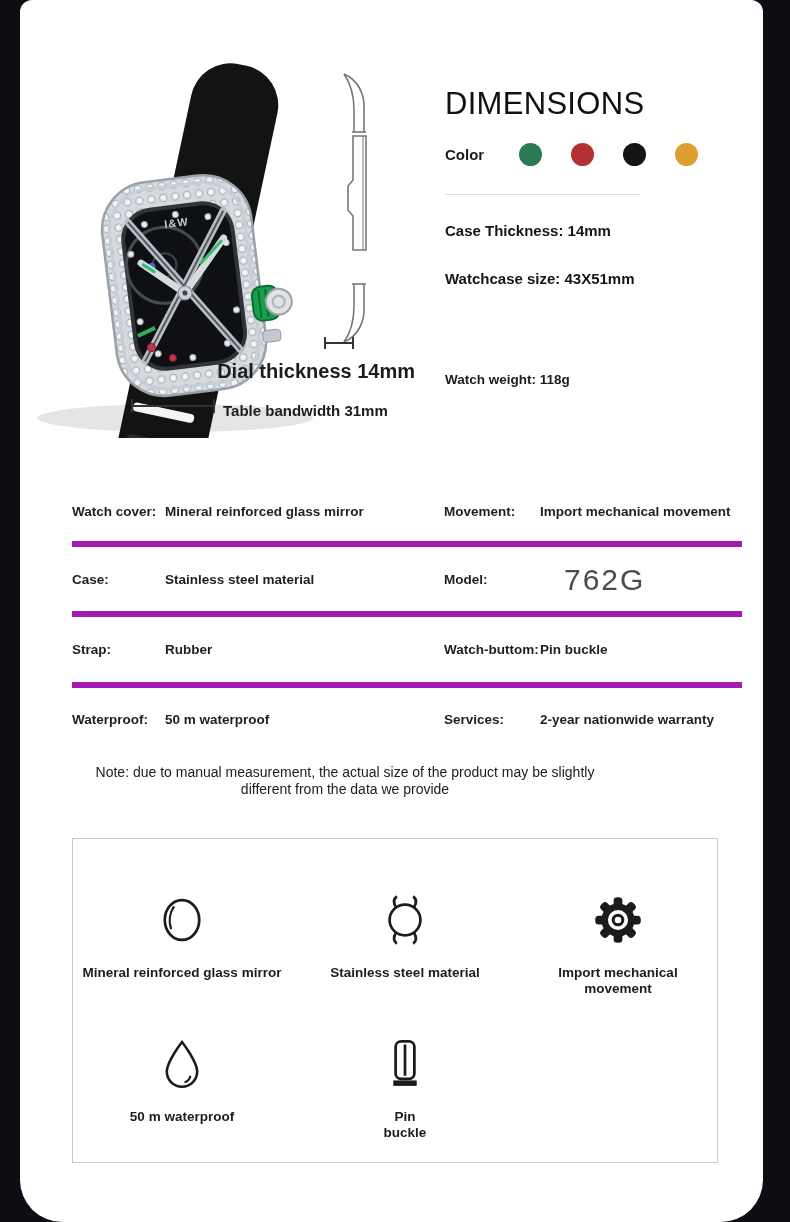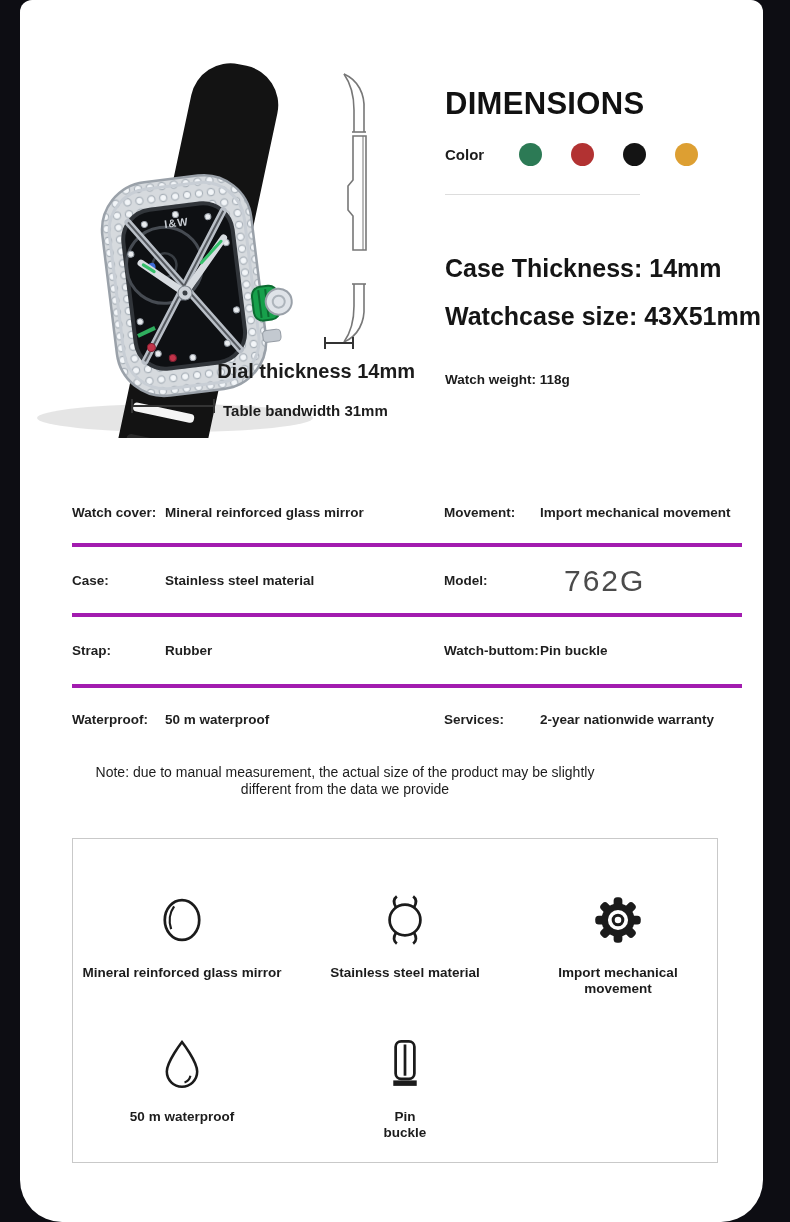--- a/index.html
+++ b/index.html
@@ -3,37 +3,37 @@
 <meta charset="utf-8">
 <style>
   html,body{margin:0;padding:0;background:#0d0d13;}
   .stage{position:relative;width:790px;height:1222px;background:#0d0d13;overflow:hidden;
          font-family:"Liberation Sans",sans-serif;color:#1c1c1c;}
   .card{position:absolute;left:20px;top:0;width:743px;height:1222px;background:#ffffff;
         border-radius:12px 12px 42px 42px;}
   .abs{position:absolute;}
 
   
-  .dim-title{left:425px;top:86px;font-size:31px;font-weight:700;letter-spacing:.3px;color:#111;}
+  .dim-title{left:425px;top:86px;font-size:31px;font-weight:400;letter-spacing:.3px;color:#111;}
   .color-row{left:425px;top:143px;display:flex;align-items:center;gap:19px;}
   .color-label{font-size:15px;font-weight:700;margin-right:13px;width:42px;}
   .swatch{width:23px;height:23px;border-radius:50%;margin-right:10px;}
   .hdr-divider{left:425px;top:194px;width:195px;height:1px;background:#dddddd;}
-  .bigline{left:425px;font-size:25px;font-weight:700;color:#151515;margin-top:32px;}
+  .bigline{left:425px;font-size:15px;font-weight:700;color:#151515;}
   .b1{top:222px}.b2{top:270px}.b3{top:318px}
   .weight{left:425px;top:372px;font-size:13.5px;font-weight:700;}
 
   
   .label-dial{left:180px;top:360px;width:215px;text-align:right;font-size:20px;font-weight:700;}
   .label-table{left:203px;top:402px;font-size:15px;font-weight:700;}
 
   
   .spec-table{left:52px;top:482px;width:670px;display:grid;grid-template-rows:65px 70px 71px 62px;}
   .spec-row{display:grid;grid-template-columns:93px 279px 96px 202px;align-items:center;
-            border-bottom:4px solid #a21caf;}
+            border-bottom:6px solid #a21caf;}
   .spec-row:last-child{border-bottom:none;}
   .spec-label,.spec-value{font-size:13.5px;font-weight:700;color:#1f1f1f;line-height:15px;}
   .model-value{font-size:30px;font-weight:400;color:#4b4b4b;letter-spacing:2px;margin-left:24px;}
 
   
   .note{left:15px;top:764px;width:620px;text-align:center;font-size:14px;font-weight:400;line-height:17px;}
 
   
   .features-box{left:52px;top:838px;width:646px;height:325px;border:1px solid #c9c9c9;box-sizing:border-box;
                 display:grid;grid-template-columns:218px 228px 198px;row-gap:14px;padding-top:50px;}

